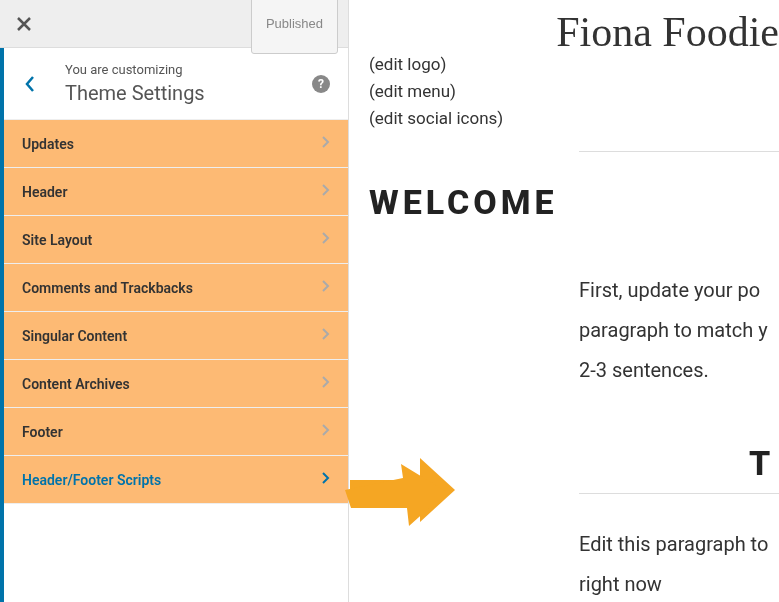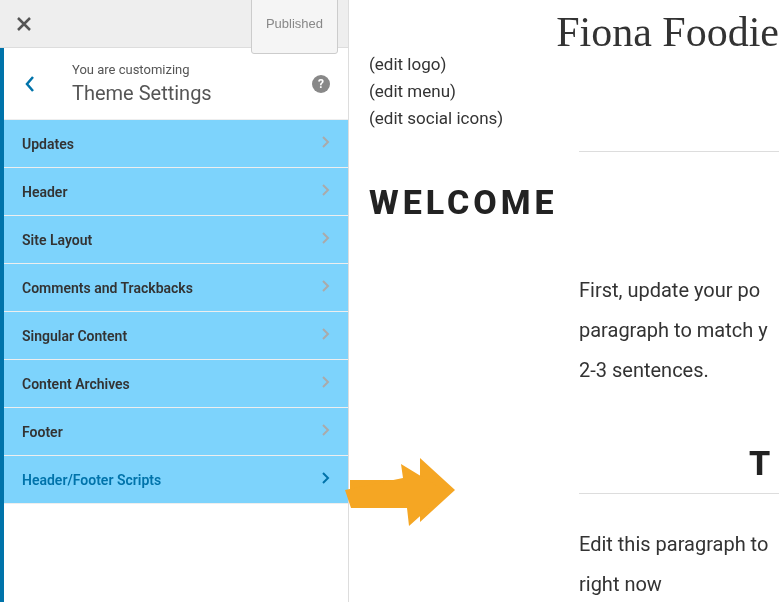--- a/index.html
+++ b/index.html
@@ -8,27 +8,27 @@
     .sidebar { width: 349px; height: 602px; float: left; background: #fff; border-right: 1px solid #ddd; position: relative; }
     
     .top-bar { height: 48px; background: #eee; border-bottom: 1px solid #ddd; display: flex; align-items: center; padding: 0 10px; }
     .close-btn { width: 28px; height: 28px; display: flex; align-items: center; justify-content: center; cursor: pointer; font-size: 20px; color: #555; }
     .top-bar-spacer { flex: 1; }
     .published-btn { background: #f5f5f5; border: 1px solid #ccc; color: #888; padding: 22px 14px; border-radius: 3px; font-size: 13px; cursor: default; }
     
     .section-header { display: flex; align-items: center; padding: 14px 18px 14px 8px; border-bottom: 1px solid #eee; background: #fff; margin-left: 4px; }
     .blue-bar { position: absolute; left: 0; top: 48px; width: 4px; height: 554px; background: #0073aa; }
     .back-btn { width: 36px; display: flex; align-items: center; justify-content: center; cursor: pointer; }
-    .header-text { flex: 1; margin-left: 24px; }
+    .header-text { flex: 1; margin-left: 17px; }
     .customizing-label { font-size: 13px; color: #555; margin-bottom: 4px; }
     .section-title { font-size: 20px; color: #555; font-weight: 400; }
     .help-icon { width: 18px; height: 18px; border-radius: 50%; background: #888; color: #fff; display: flex; align-items: center; justify-content: center; font-size: 12px; font-weight: bold; cursor: pointer; }
     
     .menu-list { margin-left: 4px; }
-    .menu-item { display: flex; align-items: center; justify-content: space-between; padding: 14px 18px; border-bottom: 1px solid #eee; cursor: pointer; background: #7dd3fc; }
+    .menu-item { display: flex; align-items: center; justify-content: space-between; padding: 14px 18px; border-bottom: 1px solid #eee; cursor: pointer; background: #fdba74; }
     .menu-item-label { font-size: 14px; font-weight: 600; color: #333; }
     .menu-item.highlighted .menu-item-label { color: #0073aa; }
     .chevron-right { color: #aaa; }
     .menu-item.highlighted .chevron-right { color: #0073aa; }
     
     .preview { margin-left: 349px; padding: 4px 0 0 20px; height: 602px; overflow: hidden; }
     .edit-links { font-size: 17px; color: #333; line-height: 1.6; margin-bottom: 10px; margin-top: 47px; }
     .brand-name { font-family: 'Brush Script MT', cursive; font-size: 42px; color: #333; position: absolute; top: 8px; right: 0; white-space: nowrap; }
     .divider { border-top: 1px solid #ddd; margin: 18px 0 30px 210px; }
     .welcome-title { font-size: 34px; font-weight: 800; letter-spacing: 4px; color: #222; margin-bottom: 48px; white-space: nowrap; }

